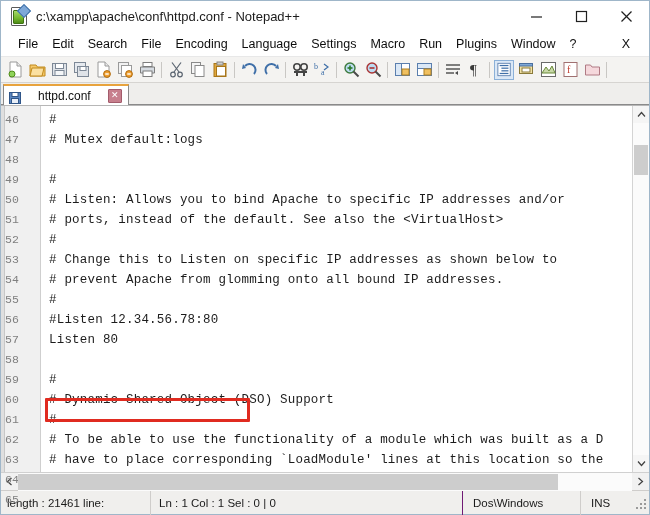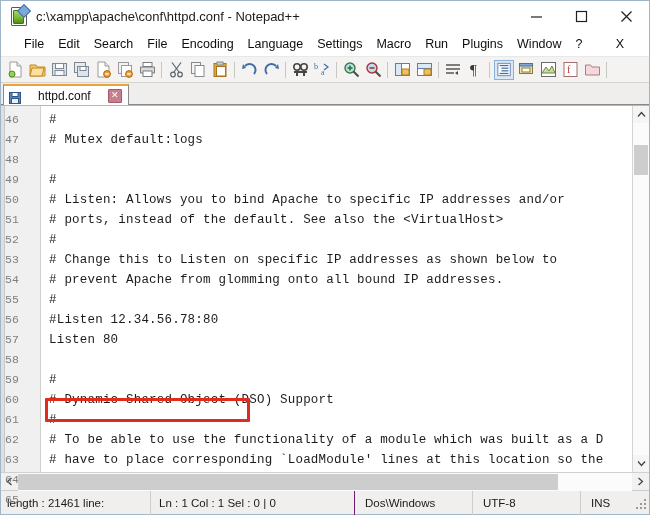--- a/index.html
+++ b/index.html
@@ -43,21 +43,21 @@
   .wincontrols{display:flex;align-items:stretch;height:30px;}
   .wbtn{
     width:45px;height:30px;display:flex;align-items:center;justify-content:center;
     color:#202020;font-size:12px;
   }
   .wbtn svg{display:block;}
 
   
   .menubar{
     height:24px;flex:0 0 24px;background:#ffffff;
-    display:flex;align-items:center;padding:0 16px;border-bottom:1px solid #e8e8e8;
+    display:flex;align-items:center;padding:0 10px;border-bottom:1px solid #e8e8e8;
   }
   .menu-item{
     font-size:12.5px;color:#0d0d0d;padding:2px 7px;white-space:nowrap;
   }
   .menu-spacer{flex:1;}
   .menu-close{font-size:12.5px;color:#0d0d0d;padding:2px 9px;}
 
   
   .toolbar{
     height:25px;flex:0 0 25px;background:#f4f3f1;
@@ -496,21 +496,20 @@
       <svg width="7" height="9" viewBox="0 0 7 9">
           <path d="M1.5 1 L5.5 4.5 L1.5 8" fill="none" stroke="#404040" stroke-width="1.2"></path>
         </svg>
     </div>
   </div>
 
   <div class="statusbar">
     <div class="sb-cell sb-docinfo">length : 21461   line:</div>
     <div class="sb-cell sb-pos">Ln : 1   Col : 1   Sel : 0 | 0</div>
     <div class="sb-cell sb-eol">Dos\Windows</div>
-    <div class="sb-cell sb-enc">UTF-8</div>
     <div class="sb-cell sb-ins">INS</div>
     <div class="sb-grip">
       <i style="right:1px;bottom:1px"></i>
         <i style="right:5px;bottom:1px"></i>
         <i style="right:9px;bottom:1px"></i>
       <i style="right:1px;bottom:5px"></i>
         <i style="right:5px;bottom:5px"></i>
       <i style="right:1px;bottom:9px"></i>
     </div>
   </div>

